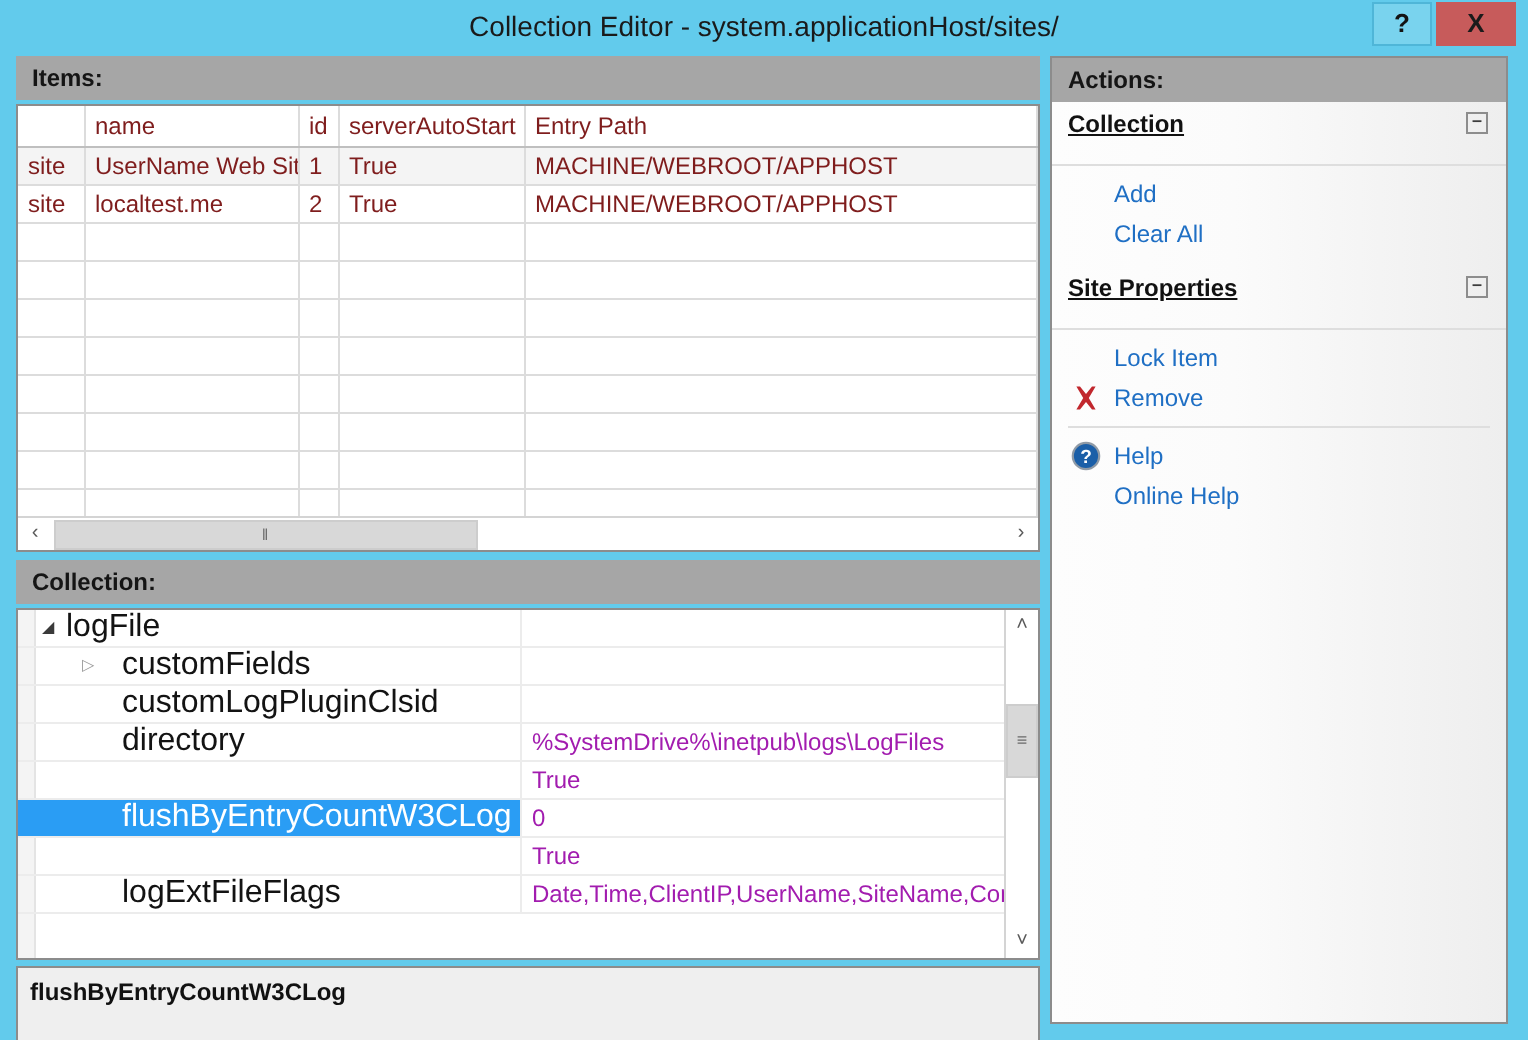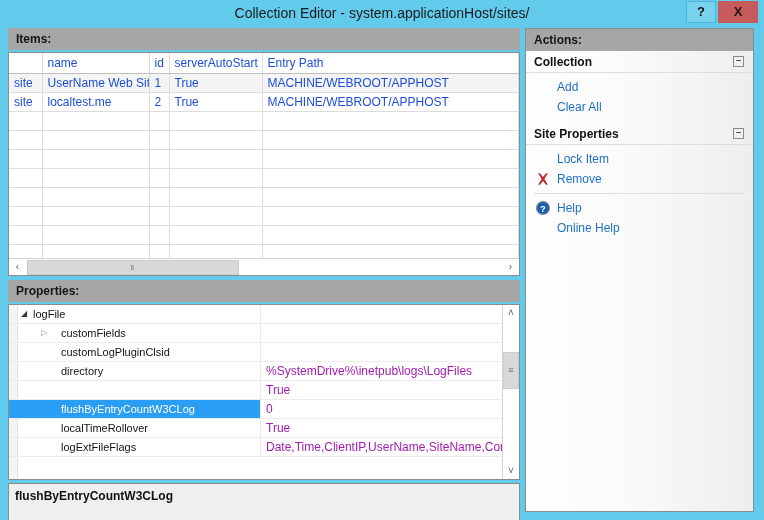--- a/index.html
+++ b/index.html
@@ -90,21 +90,21 @@
     left: 0; top: 24px;
     width: 512px; height: 224px;
     background: #ffffff;
     border: 1px solid #8c8c8c;
     box-sizing: border-box;
     overflow: hidden;
   }
   .grid-table { border-collapse: collapse; table-layout: fixed; width: 100%; }
   .grid-table td, .grid-table th {
     font-size: 12px;
-    color: #1d4ed8;
+    color: #7f1d1d;
     font-weight: normal;
     text-align: left;
     padding: 0 0 0 5px;
     height: 19px;
     box-sizing: border-box;
     border-right: 1px solid #dcdcdc;
     border-bottom: 1px solid #dcdcdc;
     overflow: hidden;
     white-space: nowrap;
   }
@@ -187,21 +187,21 @@
     position: relative;
     height: 19px;
     border-bottom: 1px solid #ececec;
     box-sizing: border-box;
     white-space: nowrap;
   }
   .prow .pname {
     position: absolute;
     left: 0; top: 0;
     width: 251px; height: 18px;
-    font-size: 11px;
+    font-size: 16px;
     color: #131313;
     line-height: 18px;
     padding-left: 12px;
     box-sizing: border-box;
     overflow: hidden;
   }
   .prow .pname .nm { position: absolute; left: 52px; top: 0; }
   .prow.lvl0 .pname .nm { left: 24px; }
   .prow .pval {
     position: absolute;
@@ -304,28 +304,29 @@
     background: #a6a6a6;
     font-size: 12px;
     font-weight: bold;
     color: #151515;
     padding: 4px 0 0 8px;
     box-sizing: border-box;
     line-height: 14px;
   }
   .act-group-title {
     position: relative;
-    height: 22px;
+    height: 32px;
     font-size: 12px;
     font-weight: bold;
     color: #111111;
     padding: 4px 0 0 8px;
     box-sizing: border-box;
     line-height: 15px;
     border-bottom: 1px solid #dedede;
+    text-decoration: underline;
   }
   .collapse-box {
     position: absolute;
     right: 9px; top: 5px;
     width: 11px; height: 11px;
     border: 1px solid #8d8d8d;
     background: transparent;
     box-sizing: border-box;
     font-size: 9px;
     color: #3d3d3d;
@@ -456,21 +457,21 @@
           </tbody>
       </table>
 
       <div id="hscroll">
         <div class="sb-arrow" id="hs-left">‹</div>
         <div id="hs-thumb">‖</div>
         <div class="sb-arrow" id="hs-right">›</div>
       </div>
     </div>
 
-    <div class="section-header" id="props-header">Properties:</div>
+    <div class="section-header" id="props-header">Collection:</div>
 
     <div id="props-grid">
       <div id="props-gutter"></div>
       <div id="props-rows">
           <div class="prow lvl0">
             <span class="tri tri-open">◢</span>
             <div class="pname">
               <span class="nm">logFile</span>
             </div>
             <div class="divider"></div>
@@ -503,23 +504,20 @@
             <div class="pval">True</div>
           </div>
           <div class="prow lvl1 selected">
             <div class="pname">
               <span class="nm">flushByEntryCountW3CLog</span>
             </div>
             <div class="divider"></div>
             <div class="pval">0</div>
           </div>
           <div class="prow lvl1">
-            <div class="pname">
-              <span class="nm">localTimeRollover</span>
-            </div>
             <div class="divider"></div>
             <div class="pval">True</div>
           </div>
           <div class="prow lvl1">
             <div class="pname">
               <span class="nm">logExtFileFlags</span>
             </div>
             <div class="divider"></div>
             <div class="pval">Date,Time,ClientIP,UserName,SiteName,Comp</div>
           </div>

